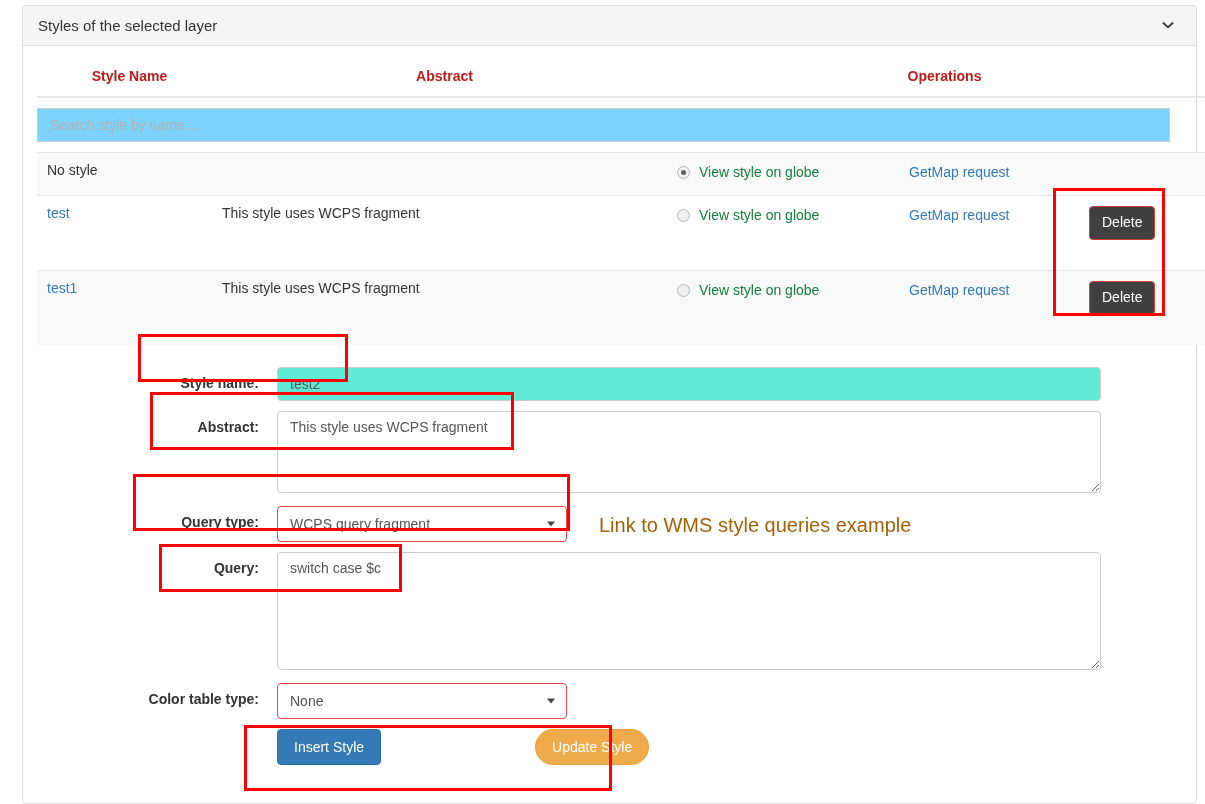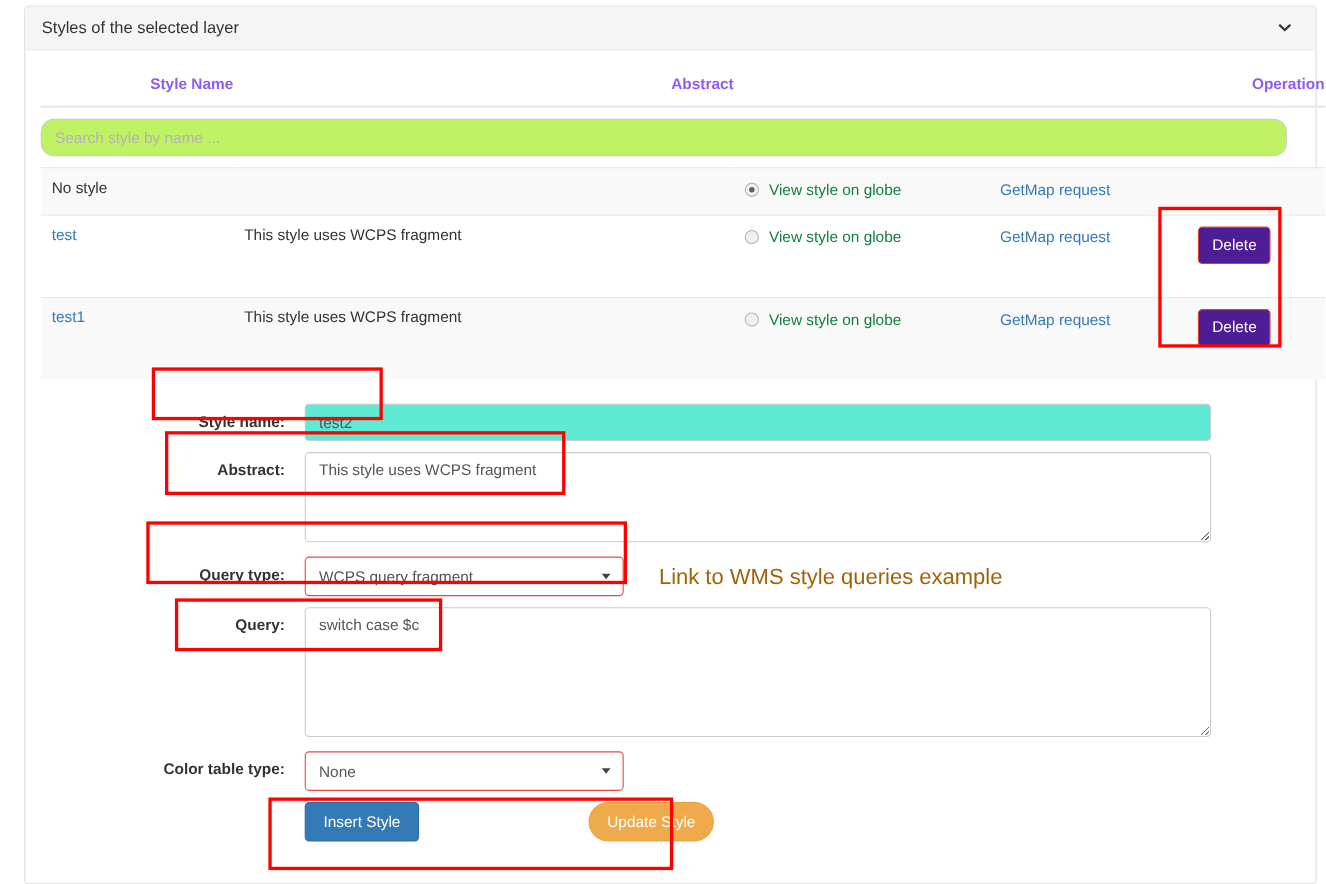--- a/index.html
+++ b/index.html
@@ -47,43 +47,43 @@
     color: #333333;
     cursor: pointer;
   }
   .chevron-icon svg { display: block; }
 
   .panel-body { position: relative; padding: 0 14px; }
 
   
   .styles-table { width: 100%; border-collapse: collapse; table-layout: fixed; }
   .styles-table th {
-    text-align: right;
+    text-align: center;
     font-size: 14px;
     font-weight: bold;
-    color: #8b5cf6;
+    color: #b91c1c;
     padding: 22px 0 12px 10px;
     border-bottom: 2px solid #e7e7e7;
   }
   .col-name     { width: 175px; }
   .col-abstract { width: 455px; }
   .col-ops      { width: 545px; }
 
   .search-row td { padding: 10px 0 10px 0; border-bottom: 1px solid #e7e7e7; }
   .search-input {
     display: block;
     width: 1133px;
     height: 34px;
     padding: 12px 12px;
     font-size: 14px;
     font-family: "Liberation Sans", sans-serif;
     color: #555555;
-    background: #bef264;
+    background: #7dd3fc;
     border: 1px solid #cccccc;
-    border-radius: 12px;
+    border-radius: 0;
     outline: none;
   }
   .search-input::placeholder { color: #b3b3b3; }
 
   .styles-table td.cell {
     padding: 8px 0 12px 10px;
     vertical-align: top;
     border-top: 1px solid #e7e7e7;
     font-size: 14px;
     line-height: 1.42;
@@ -120,21 +120,21 @@
     color: #337ab7;
     text-decoration: none;
     font-size: 14px;
     cursor: pointer;
     width: 180px;
     display: inline-block;
   }
 
   .btn-delete {
     display: inline-block;
-    background: #4c1d95;
+    background: #404040;
     color: #ffffff;
     border: 1px solid #d43f3a;
     border-radius: 4px;
     font-size: 14px;
     font-family: "Liberation Sans", sans-serif;
     padding: 6px 12px;
     cursor: pointer;
     line-height: 1.42;
   }
 

